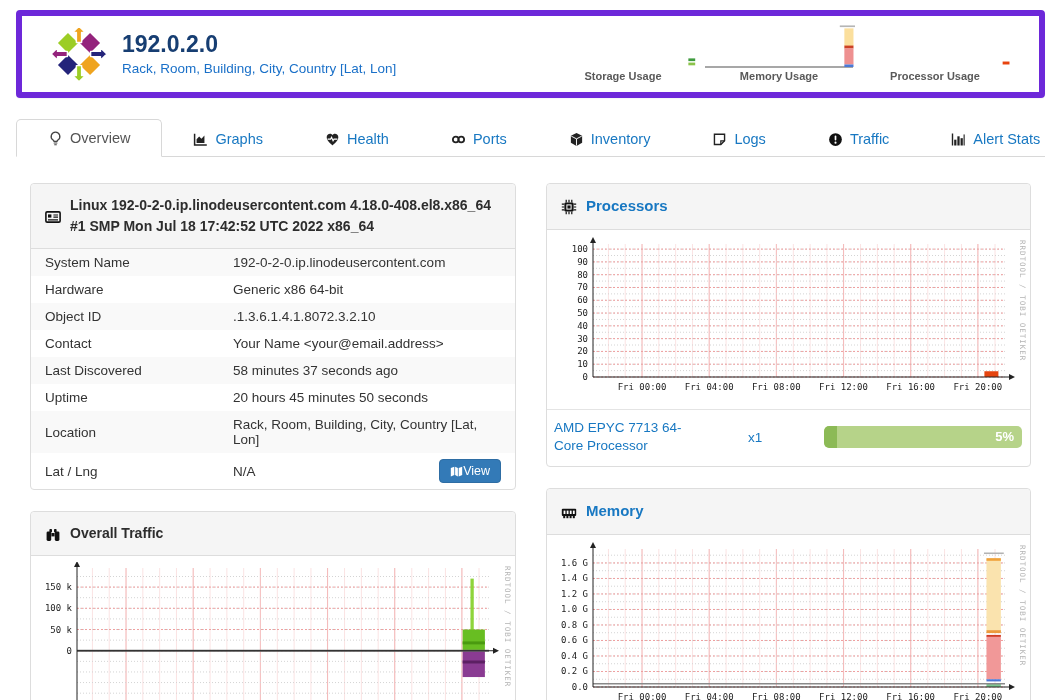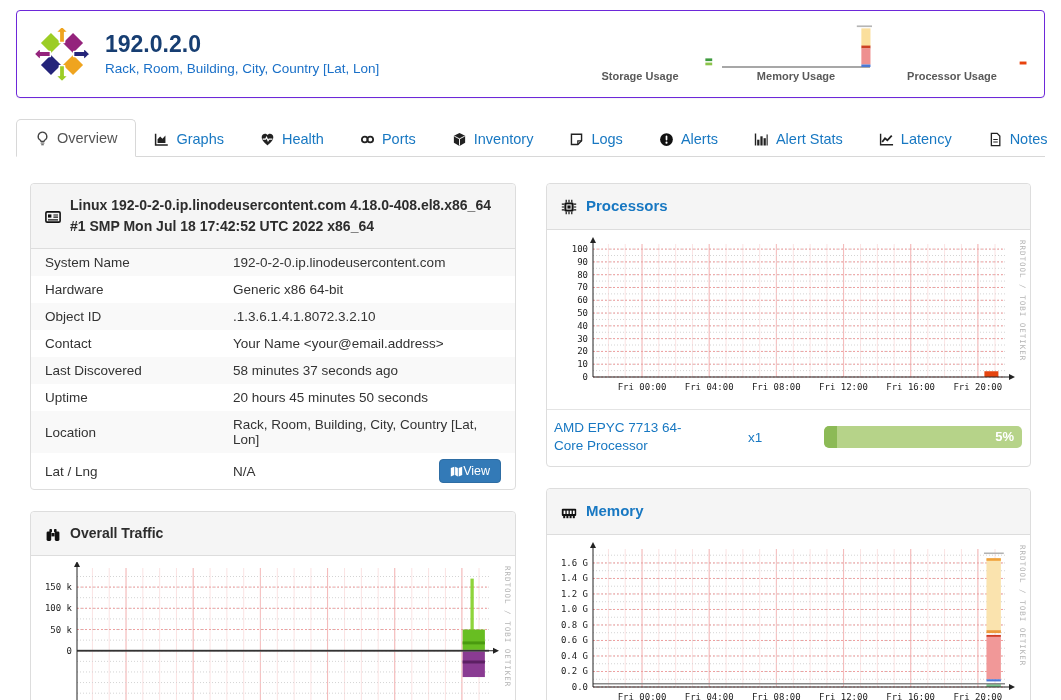--- a/index.html
+++ b/index.html
@@ -3,39 +3,39 @@
 <meta charset="utf-8">
 <style>
   html,body{margin:0;padding:0;}
   body{
     width:1061px;height:700px;overflow:hidden;position:relative;
     background:#fff;font-family:"Liberation Sans",sans-serif;color:#333;
   }
   
   .device-header{
     margin:10px 16px 0;height:88px;box-sizing:border-box;
-    border:1px solid #6d28d9;border-radius:4px;
-    display:flex;align-items:center;padding:0 14px;
+    border:6px solid #6d28d9;border-radius:4px;
+    display:flex;align-items:center;padding:0 26px;
     box-shadow:0 1px 1px rgba(0,0,0,.04);
   }
   .logo{width:58px;height:58px;margin:0 14px 0 2px;flex:0 0 auto;}
   .dev-name{font-size:23px;font-weight:bold;color:#173e72;line-height:1.1;}
   .dev-loc{font-size:13.5px;color:#1a70c8;margin-top:4px;cursor:pointer;}
   .sparks{margin-left:auto;display:flex;align-items:flex-end;}
   .spark{width:156px;text-align:center;cursor:pointer;}
   .spark svg{display:block;width:152px;height:50px;margin:0 auto;}
   .spark .lbl{font-size:11px;font-weight:bold;color:#595959;line-height:1;padding-bottom:6px;}
   
   .tabs-bar{
     margin:20px 16px 0;display:flex;align-items:flex-end;
     border-bottom:1px solid #d8d8d8;
   }
   .tab{
     display:flex;align-items:center;gap:7px;
-    padding:10px 18px;font-size:14.5px;color:#1878c2;cursor:pointer;
+    padding:10px 31px;font-size:14.5px;color:#1878c2;cursor:pointer;
     margin-bottom:-1px;white-space:nowrap;
   }
   .tab.active{
     background:#fff;border:1px solid #d8d8d8;border-bottom:1px solid #fff;
     border-radius:5px 5px 0 0;color:#555;
   }
   .tab svg{width:15px;height:15px;flex:0 0 auto;}
   .tab-actions{
     margin-left:auto;margin-bottom:5px;display:flex;
     border:1px solid #c8c8c8;border-radius:4px;overflow:hidden;background:#fff;
@@ -181,21 +181,21 @@
       <path d="M9.4 13.2V9.4h4" stroke="#222" stroke-width="1.3" fill="none"></path>
     </svg>
     <span>Logs</span>
   </div>
   <div class="tab">
     <svg viewBox="0 0 16 16">
       <circle cx="8" cy="8" r="6.8" fill="#111"></circle>
       <rect x="7.1" y="3.8" width="1.8" height="5.2" rx=".9" fill="#fff"></rect>
       <circle cx="8" cy="11.4" r="1.15" fill="#fff"></circle>
     </svg>
-    <span>Alerts</span>
+    <span>Traffic</span>
   </div>
   <div class="tab">
     <svg viewBox="0 0 16 16">
       <path d="M1.6 1.6v12.8" stroke="#222" stroke-width="1.5"></path>
       <rect x="3.4" y="8.2" width="2.4" height="6.2" fill="#222"></rect>
       <rect x="6.8" y="4.6" width="2.4" height="9.8" fill="#222"></rect>
       <rect x="10.2" y="6.6" width="2.4" height="7.8" fill="#222"></rect>
       <rect x="13.4" y="2.6" width="1.2" height="11.8" fill="#222"></rect>
     </svg>
     <span>Alert Stats</span>

